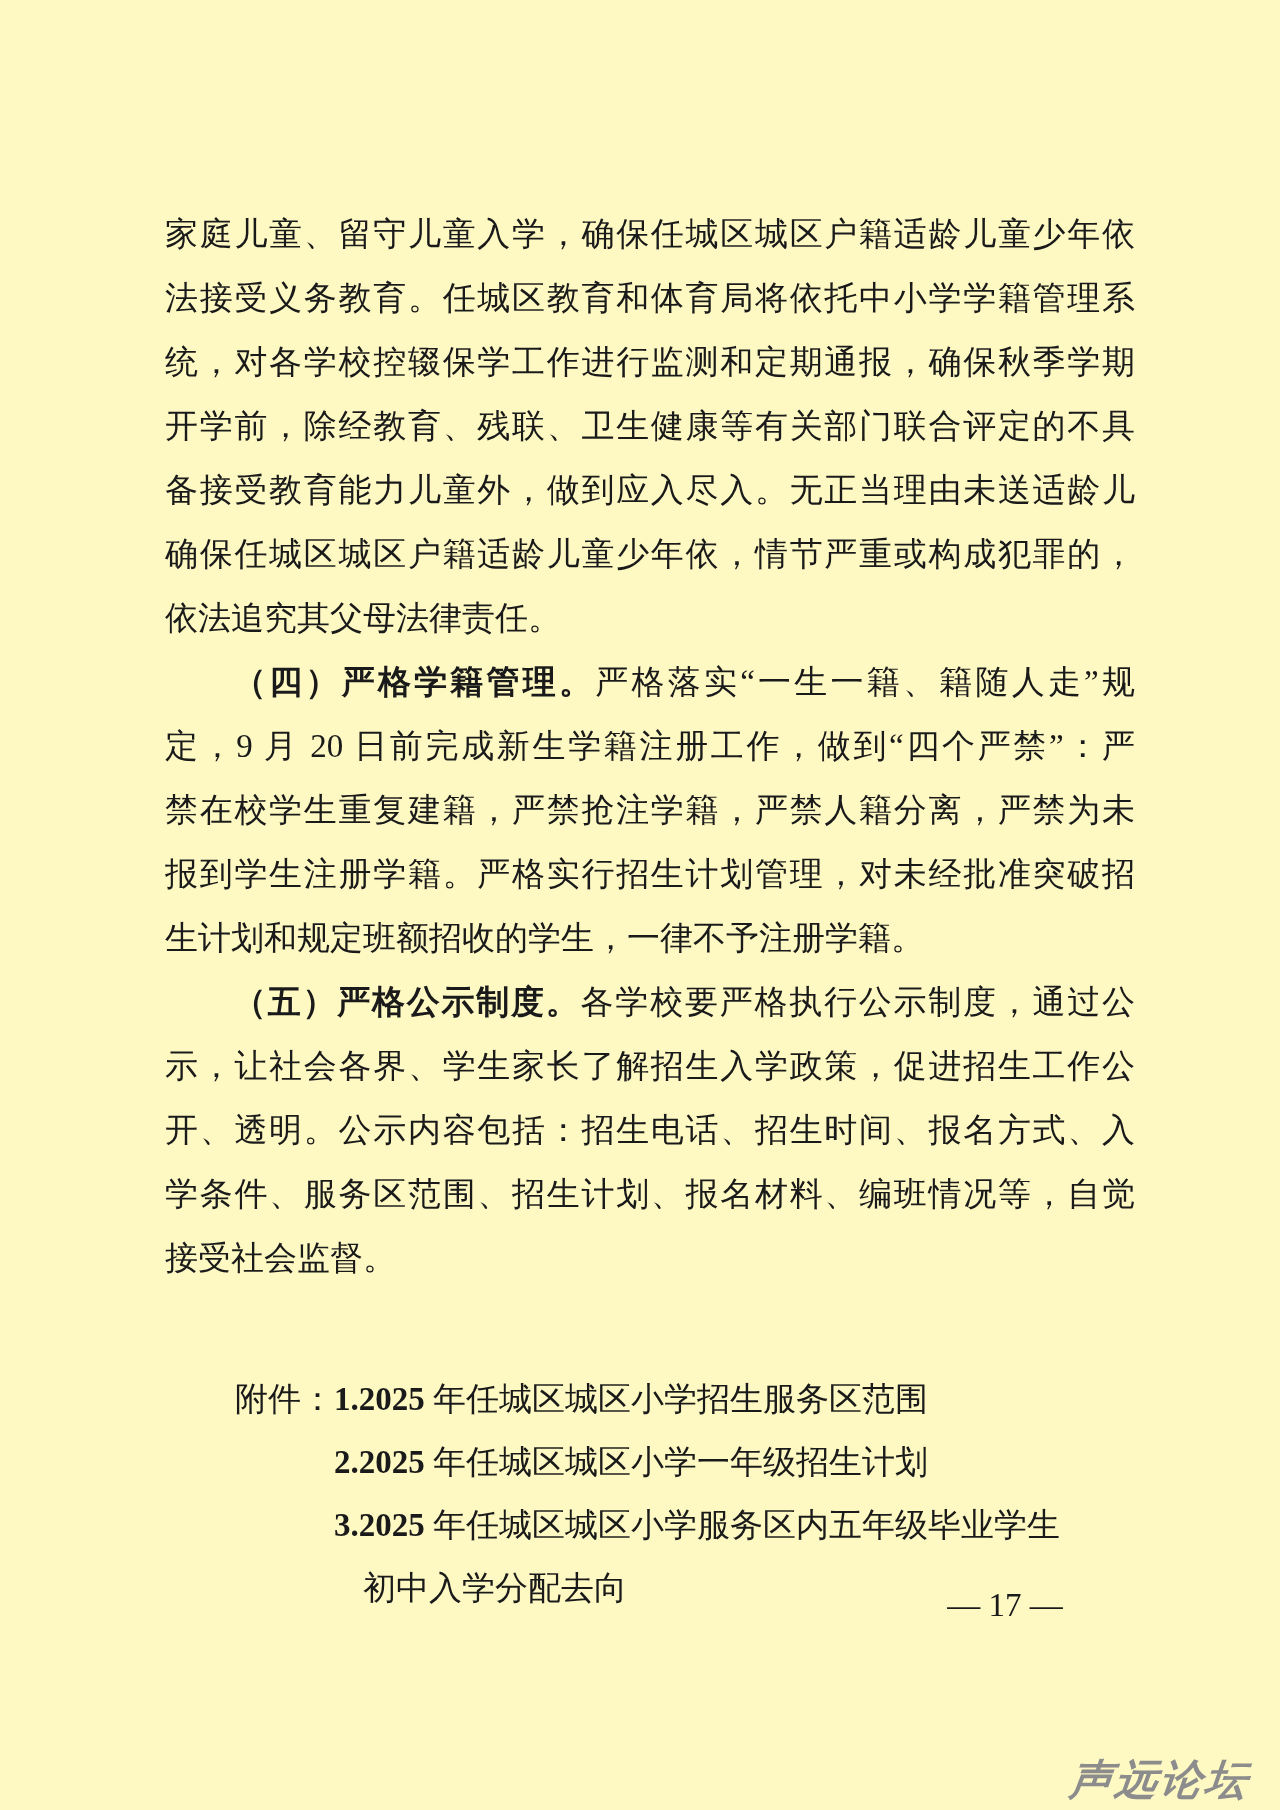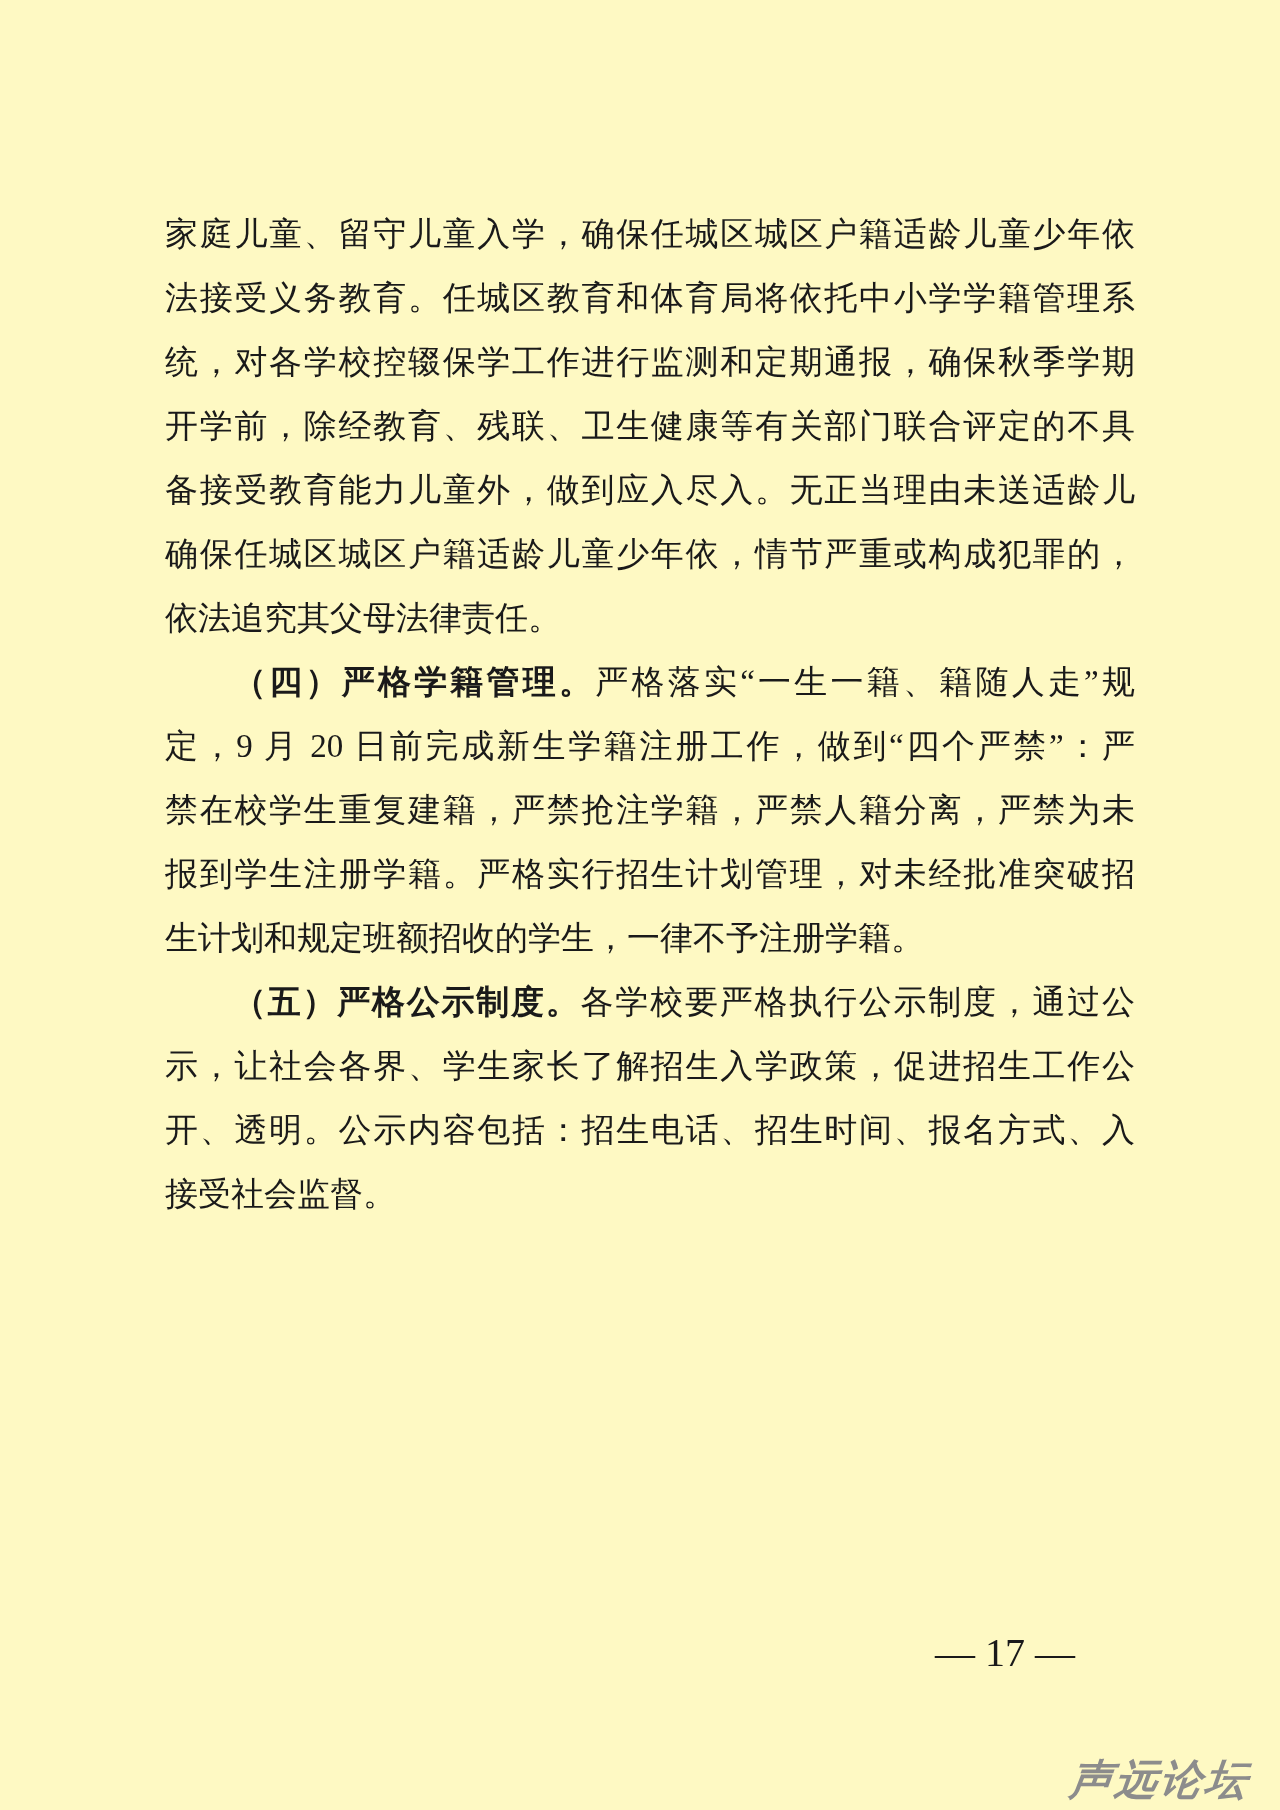--- a/index.html
+++ b/index.html
@@ -30,22 +30,22 @@
     left:235px;top:1368px;width:900px;
     font-size:33px;line-height:63px;
   }
   .aline{height:63px;white-space:nowrap;}
   .aline.item{padding-left:99px;}
   .aline.cont{padding-left:128px;}
   .att-num{font-weight:bold;font-family:"Liberation Serif",serif;}
   
   .page-number{
     position:absolute;
-    left:925px;top:1632px;width:160px;
-    font-size:40px;line-height:42px;
+    left:925px;top:1584px;width:160px;
+    font-size:33px;line-height:42px;
     text-align:center;
     font-family:"Liberation Serif",serif;
     white-space:nowrap;
   }
   
   .watermark{
     position:absolute;
     left:1070px;top:1758px;
     font-size:42px;line-height:44px;
     font-family:"DejaVu Sans","Liberation Sans",sans-serif;
@@ -78,21 +78,34 @@
     <div class="bline j">定，9 月 20 日前完成新生学籍注册工作，做到“四个严禁”：严</div>
     <div class="bline j">禁在校学生重复建籍，严禁抢注学籍，严禁人籍分离，严禁为未</div>
     <div class="bline j">报到学生注册学籍。严格实行招生计划管理，对未经批准突破招</div>
     <div class="bline l">生计划和规定班额招收的学生，一律不予注册学籍。</div>
 
     <div class="bline j indent">
       <span class="bold">（五）严格公示制度。</span><span>各学校要严格执行公示制度，通过公</span>
     </div>
     <div class="bline j">示，让社会各界、学生家长了解招生入学政策，促进招生工作公</div>
     <div class="bline j">开、透明。公示内容包括：招生电话、招生时间、报名方式、入</div>
+    <div class="bline j">学条件、服务区范围、招生计划、报名材料、编班情况等，自觉</div>
     <div class="bline l">接受社会监督。</div>
   </div>
 
+  <div class="attachments">
+    <div class="aline">
+      <span>附件：</span><span class="att-num">1.2025</span><span> 年任城区城区小学招生服务区范围</span>
+    </div>
+    <div class="aline item">
+      <span class="att-num">2.2025</span><span> 年任城区城区小学一年级招生计划</span>
+    </div>
+    <div class="aline item">
+      <span class="att-num">3.2025</span><span> 年任城区城区小学服务区内五年级毕业学生</span>
+    </div>
+    <div class="aline cont">初中入学分配去向</div>
+  </div>
 
   <div class="page-number">— 17 —</div>
 
   <div class="watermark">声远论坛</div>
 
 </div>
 
 </body></html>

